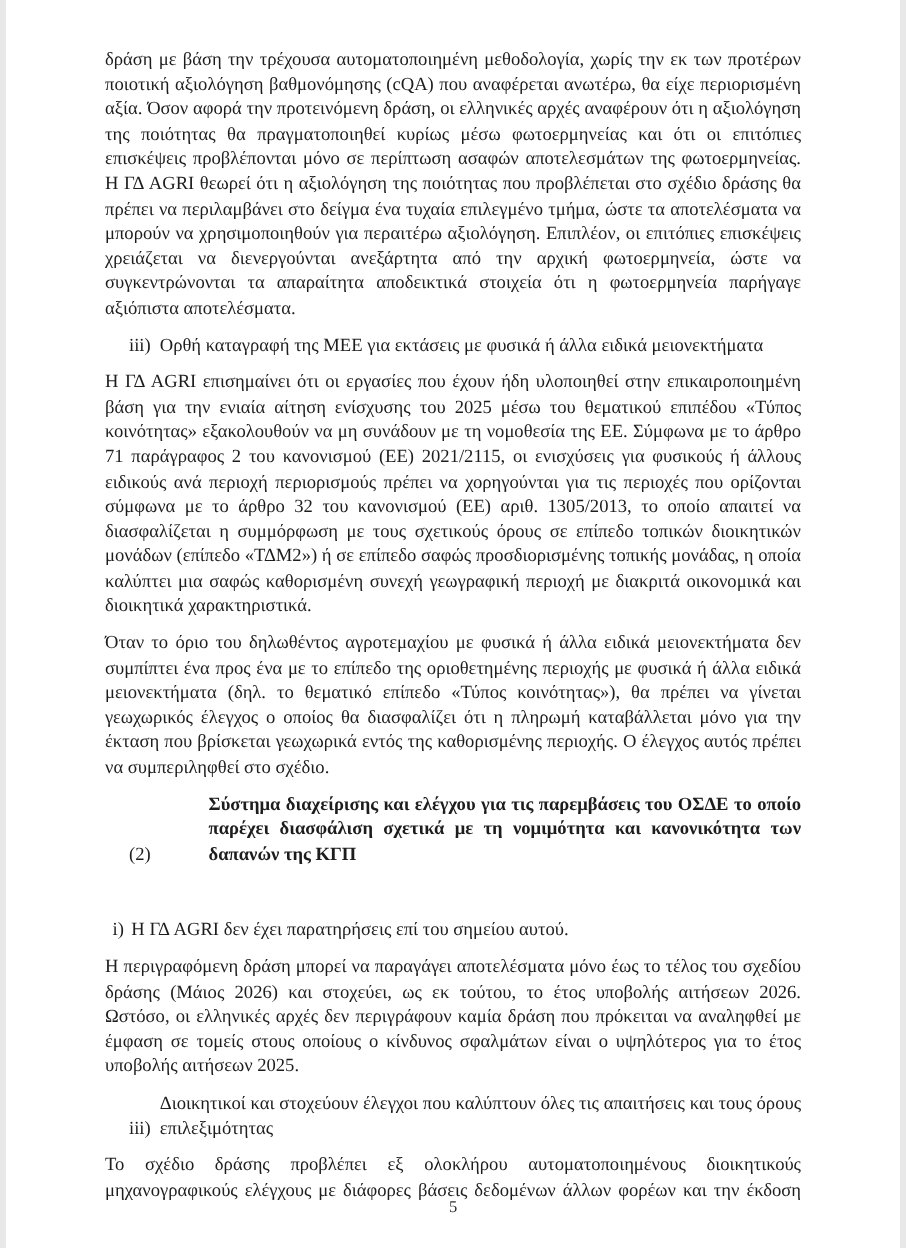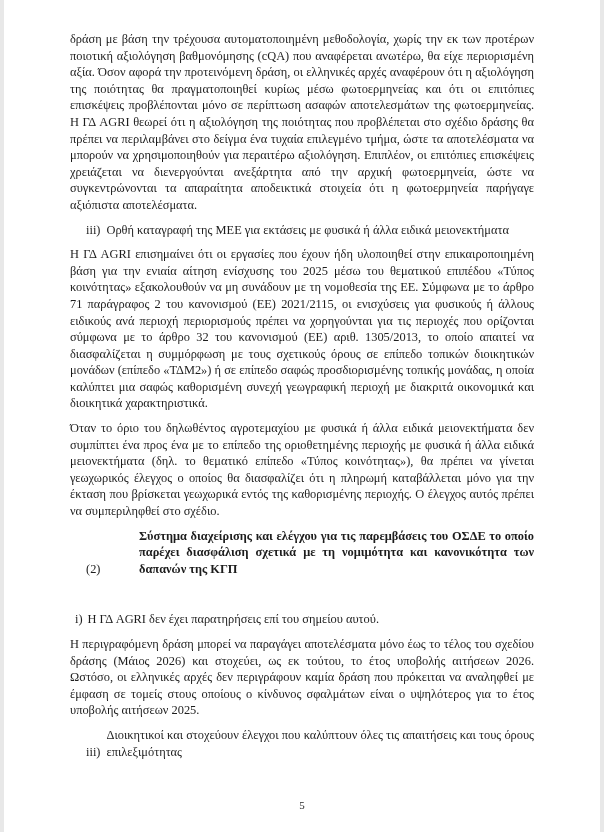--- a/index.html
+++ b/index.html
@@ -93,17 +93,18 @@
     </div>
 
 
     <p class="para">Η περιγραφόμενη δράση μπορεί να παραγάγει αποτελέσματα μόνο έως το τέλος του σχεδίου δράσης (Μάιος 2026) και στοχεύει, ως εκ τούτου, το έτος υποβολής αιτήσεων 2026. Ωστόσο, οι ελληνικές αρχές δεν περιγράφουν καμία δράση που πρόκειται να αναληφθεί με έμφαση σε τομείς στους οποίους ο κίνδυνος σφαλμάτων είναι ο υψηλότερος για το έτος υποβολής αιτήσεων 2025.</p>
 
     <div class="hang sub">
       <span class="marker">iii)</span>
       <span class="htext">Διοικητικοί και στοχεύουν έλεγχοι που καλύπτουν όλες τις απαιτήσεις και τους όρους επιλεξιμότητας</span>
     </div>
 
+    <p class="para cont-justify">Το σχέδιο δράσης προβλέπει εξ ολοκλήρου αυτοματοποιημένους διοικητικούς μηχανογραφικούς ελέγχους με διάφορες βάσεις δεδομένων άλλων φορέων και την έκδοση</p>
 
   </div>
 
   <div class="pagenum">5</div>
 </div>
 
 </body></html>

